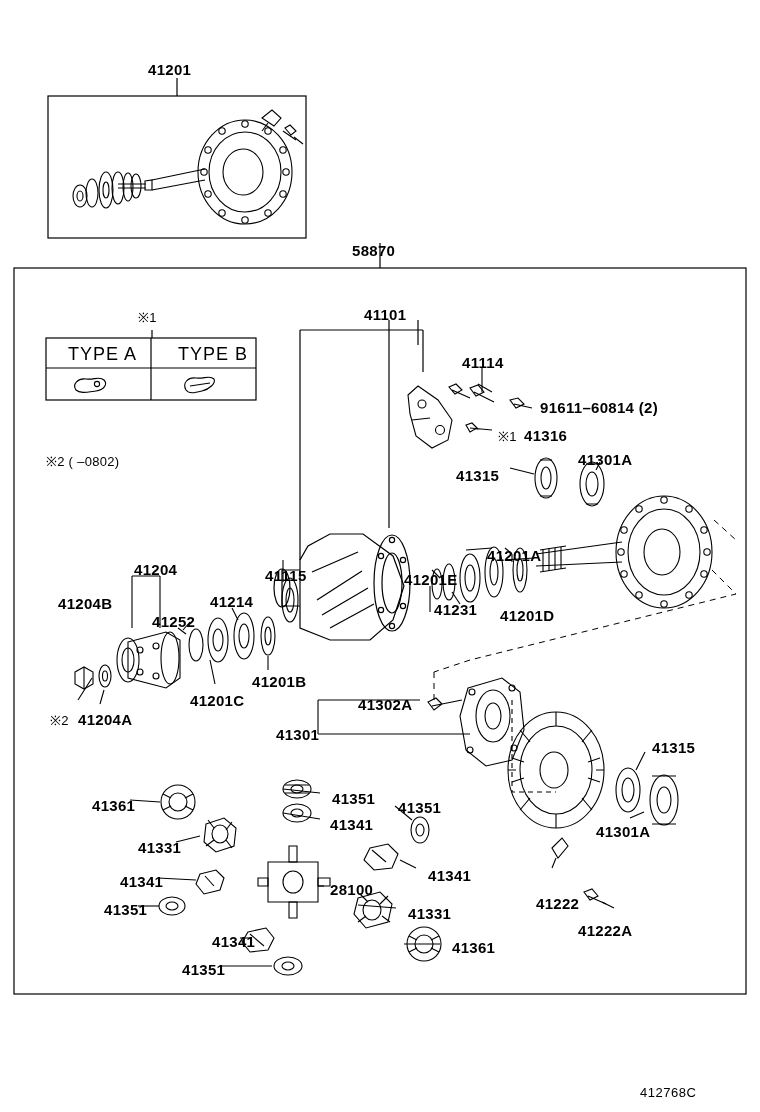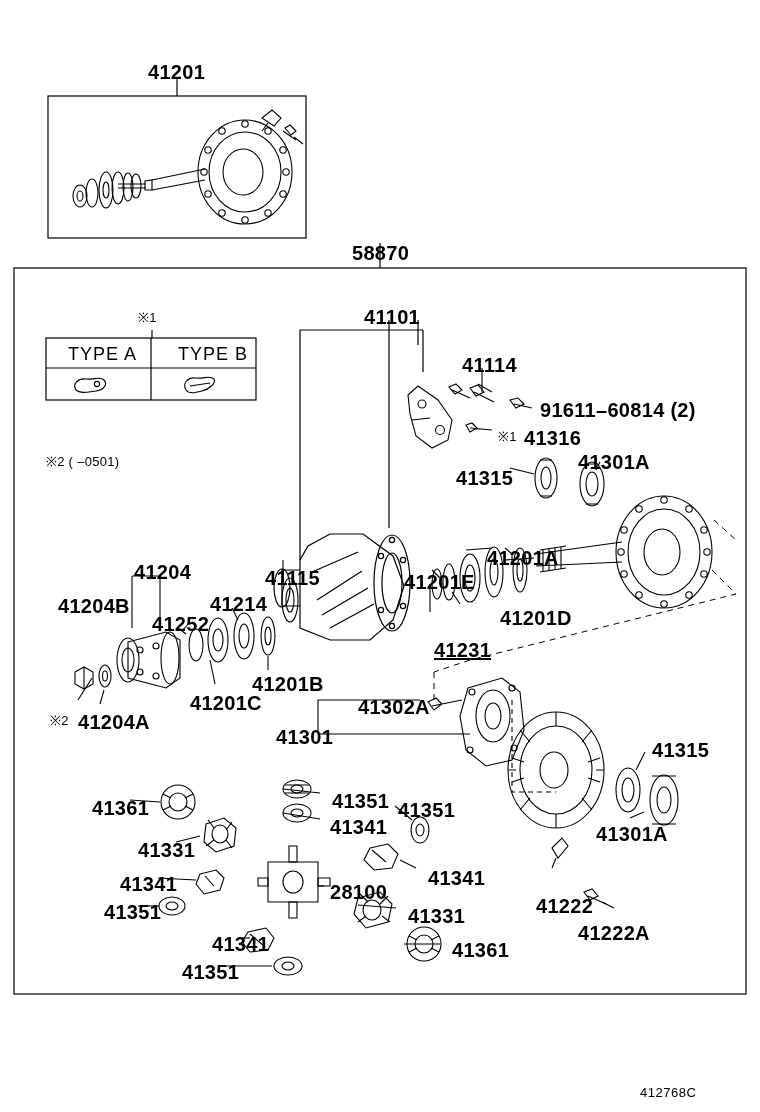--- a/index.html
+++ b/index.html
@@ -23,21 +23,21 @@
     position: absolute;
     left: 0;
     top: 0;
     width: 760px;
     height: 1112px;
     pointer-events: none;
   }
   .lbl {
     position: absolute;
     font-family: "Liberation Sans", sans-serif;
-    font-size: 20px;
+    font-size: 15px;
     font-weight: bold;
     letter-spacing: 0.3px;
     white-space: nowrap;
     line-height: 1;
   }
   .lbl.note {
     font-size: 13px;
     font-weight: normal;
   }
   .lbl.typehdr {
@@ -383,21 +383,21 @@
   <div class="lbl" style="left:364px; top:307px;">41101</div>
   <div class="lbl" style="left:462px; top:355px;">41114</div>
   <div class="lbl" style="left:540px; top:400px;">91611–60814 (2)</div>
   <div class="lbl" style="left:524px; top:428px;">41316</div>
   <div class="lbl note" style="left:498px; top:430px;">※1</div>
   <div class="lbl" style="left:456px; top:468px;">41315</div>
   <div class="lbl" style="left:578px; top:452px;">41301A</div>
   <div class="lbl" style="left:487px; top:548px;">41201A</div>
   <div class="lbl" style="left:404px; top:572px;">41201E</div>
   <div class="lbl" style="left:500px; top:608px;">41201D</div>
-  <div class="lbl" style="left:434px; top:640px;text-decoration:underline;">41231</div>
+  <div class="lbl" style="left:434px; top:602px;">41231</div>
   <div class="lbl" style="left:265px; top:568px;">41115</div>
   <div class="lbl" style="left:134px; top:562px;">41204</div>
   <div class="lbl" style="left:210px; top:594px;">41214</div>
   <div class="lbl" style="left:152px; top:614px;">41252</div>
   <div class="lbl" style="left:58px; top:596px;">41204B</div>
   <div class="lbl" style="left:252px; top:674px;">41201B</div>
   <div class="lbl" style="left:190px; top:693px;">41201C</div>
   <div class="lbl" style="left:78px; top:712px;">41204A</div>
   <div class="lbl note" style="left:50px; top:714px;">※2</div>
   <div class="lbl" style="left:358px; top:697px;">41302A</div>
@@ -416,17 +416,17 @@
   <div class="lbl" style="left:536px; top:896px;">41222</div>
   <div class="lbl" style="left:578px; top:923px;">41222A</div>
   <div class="lbl" style="left:408px; top:906px;">41331</div>
   <div class="lbl" style="left:212px; top:934px;">41341</div>
   <div class="lbl" style="left:452px; top:940px;">41361</div>
   <div class="lbl" style="left:182px; top:962px;">41351</div>
 
   <div class="lbl note" style="left:138px; top:311px;">※1</div>
   <div class="lbl typehdr" style="left:68px; top:345px;">TYPE A</div>
   <div class="lbl typehdr" style="left:178px; top:345px;">TYPE B</div>
-  <div class="lbl note" style="left:46px; top:455px;">※2 (   –0501)</div>
+  <div class="lbl note" style="left:46px; top:455px;">※2 (   –0802)</div>
 
   <div class="lbl footer" style="left:640px; top:1086px;">412768C</div>
 
 </div>
 
 </body></html>

